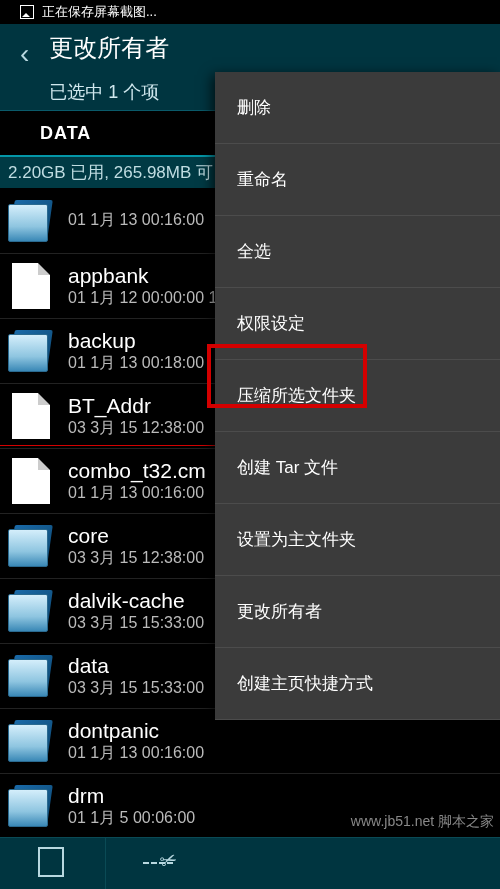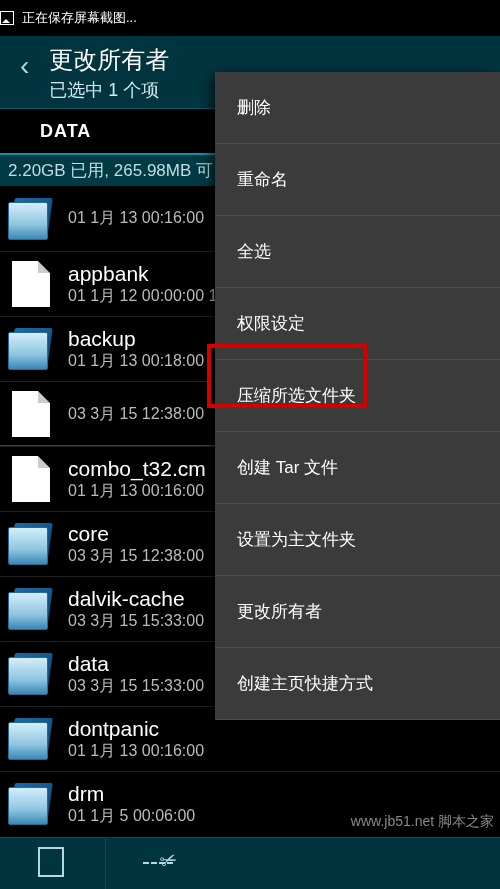--- a/index.html
+++ b/index.html
@@ -1,24 +1,24 @@
 <!DOCTYPE html>
 <html><head>
 <meta charset="utf-8">
 <style>
 *{margin:0;padding:0;box-sizing:border-box;font-family:"Microsoft YaHei",sans-serif}
 body{width:500px;height:889px;background:#000;color:#fff;overflow:hidden;position:relative}
-.statusbar{height:36px;background:#000;display:flex;align-items:center;padding:0 0;font-size:13px;color:#fff}
+.statusbar{height:24px;background:#000;display:flex;align-items:center;padding:0 20px;font-size:13px;color:#fff}
 .statusbar .pic-icon{width:14px;height:14px;border:1px solid #fff;margin-right:8px;position:relative}
 .statusbar .pic-icon:after{content:"";position:absolute;bottom:1px;left:1px;width:0;height:0;border-left:4px solid transparent;border-right:4px solid transparent;border-bottom:4px solid #fff}
 .header{background:#003540;padding:8px 14px 6px 14px;display:flex;align-items:flex-start;border-bottom:1px solid #0a5a6a}
 .back-arrow{font-size:28px;color:#b8d8e0;padding:6px 20px 0 6px}
 .header-titles{display:flex;flex-direction:column}
 .header-title{font-size:24px;color:#fff}
-.header-sub{font-size:18px;color:#d0e8ee;margin-top:2px}
+.header-sub{font-size:18px;color:#d0e8ee;margin-top:16px}
 .tabrow{background:#000;height:46px;display:flex;align-items:center;border-bottom:2px solid #0497a8}
 .tab{padding:0 40px;font-size:18px;font-weight:bold;letter-spacing:1px}
 .storage{background:#003a44;color:#c0dde2;font-size:17px;padding:4px 8px}
 .list{background:#000}
 .row{display:flex;align-items:center;height:65px;padding:4px 8px}
 .row+.row{border-top:1px solid #222}
 .icon{width:46px;height:46px;margin-right:14px;flex:none}
 .folder{position:relative}
 .folder .back,.folder .front{position:absolute;border-radius:2px}
 .folder .back{left:4px;top:2px;width:38px;height:40px;background:linear-gradient(135deg,#1a6aa8,#0d4770);transform:skewX(-8deg)}
@@ -92,20 +92,21 @@
       <div class="meta">
         <div class="name">backup</div>
         <div class="date">01 1月 13 00:18:00</div>
       </div>
     </div>
   <div class="row">
       <div class="icon">
         <div class="file"></div>
       </div>
       <div class="meta">
+        <div class="name">BT_Addr</div>
         <div class="date">03 3月 15 12:38:00</div>
       </div>
     </div>
   <div class="row">
       <div class="icon">
         <div class="file"></div>
       </div>
       <div class="meta">
         <div class="name">combo_t32.cm</div>
         <div class="date">01 1月 13 00:16:00</div>

